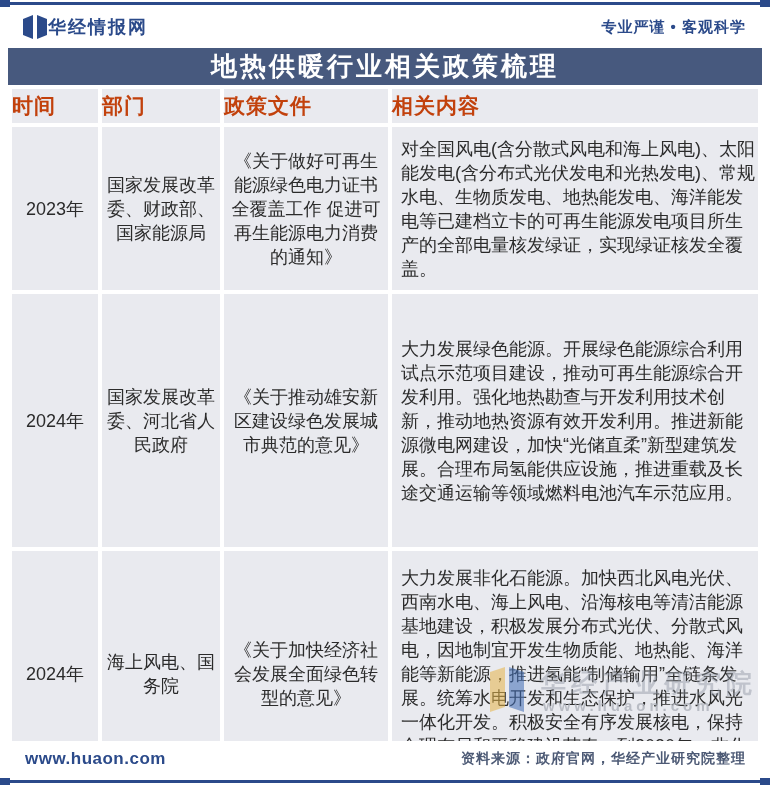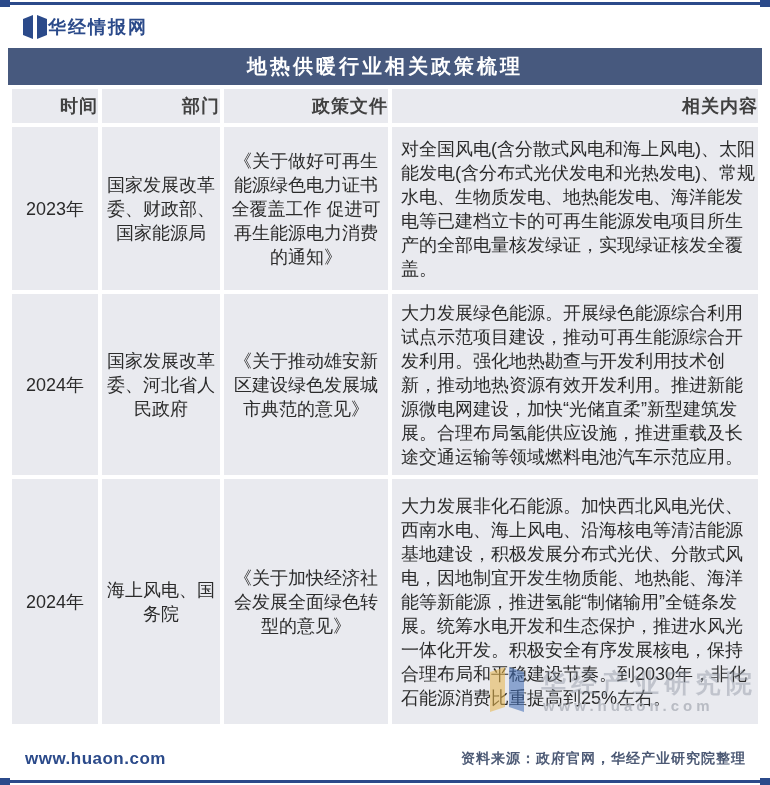--- a/index.html
+++ b/index.html
@@ -33,52 +33,52 @@
   .brand-name { color: #2b4a8a; font-size: 18px; font-weight: bold; letter-spacing: 2px; }
   .brand-tagline { color: #2b4a8a; font-size: 15px; font-weight: bold; letter-spacing: 1px; }
 
   
   .title-bar {
     position: absolute; top: 48px; left: 8px; width: 754px; height: 37px;
     background: #47597e;
     display: flex; align-items: center; justify-content: center;
   }
   .title-bar span {
-    color: #ffffff; font-size: 20px; font-weight: bold; letter-spacing: 3px;
+    color: #ffffff; font-size: 26px; font-weight: bold; letter-spacing: 3px;
   }
 
   
   .table-zone {
     position: absolute; top: 85px; left: 8px; width: 754px; height: 660px;
     overflow: hidden;
   }
   table.policy {
     width: 754px;
     border-collapse: separate;
     border-spacing: 4px;
     table-layout: fixed;
   }
   col.c-time   { width: 86px; }
   col.c-dept   { width: 118px; }
   col.c-policy { width: 164px; }
   col.c-content{ width: auto; }
   th, td { background: #e9eaef; vertical-align: middle; }
   th {
-    height: 34px; font-size: 18px; font-weight: bold; color: #404040;
-    text-align: right; letter-spacing: 1px;
+    height: 34px; font-size: 21px; font-weight: bold; color: #c2410c;
+    text-align: left; letter-spacing: 1px;
   }
   td {
     font-size: 18px; line-height: 24px; color: #2b2b2b;
     text-align: center; padding: 4px 2px;
   }
   td.content {
     text-align: left; padding: 4px 0 4px 9px;
   }
   tr.r1 td { height: 163px; }
-  tr.r2 td { height: 181px; }
+  tr.r2 td { height: 253px; }
   tr.r3 td { height: 245px; }
 
   
   .watermark {
     position: absolute; left: 488px; top: 664px; width: 280px; height: 56px;
     pointer-events: none; z-index: 5;
   }
   .wm-flag { position: absolute; left: 0; top: 2px; opacity: 0.55; }
   .wm-brand {
     position: absolute; left: 52px; top: 2px; white-space: nowrap;
@@ -112,20 +112,21 @@
   <div class="brand-bar">
     <div class="brand-left">
       <span class="brand-logo">
         <svg width="26" height="24" viewBox="0 0 26 24">
           <polygon points="1,4 11,0 11,24 1,20" fill="#2b4a8a"></polygon>
           <polygon points="15,0 25,4 25,20 15,24" fill="#2b4a8a"></polygon>
         </svg>
       </span>
       <span class="brand-name">华经情报网</span>
     </div>
+    <span class="brand-tagline">专业严谨 • 客观科学</span>
   </div>
 
   <div class="title-bar">
     <span>地热供暖行业相关政策梳理</span>
   </div>
 
   <div class="table-zone">
     <table class="policy">
       <colgroup>
         <col class="c-time">

